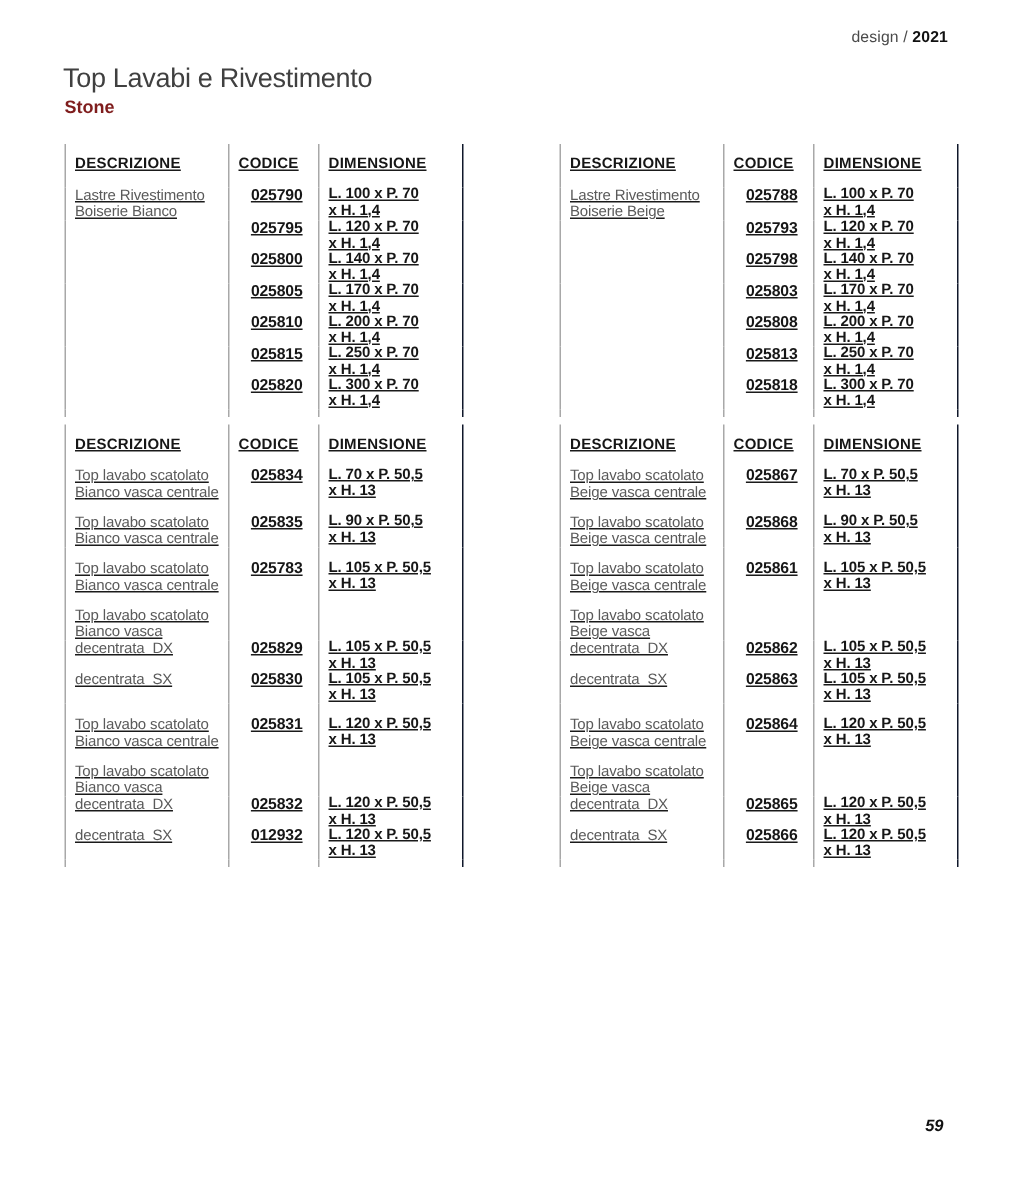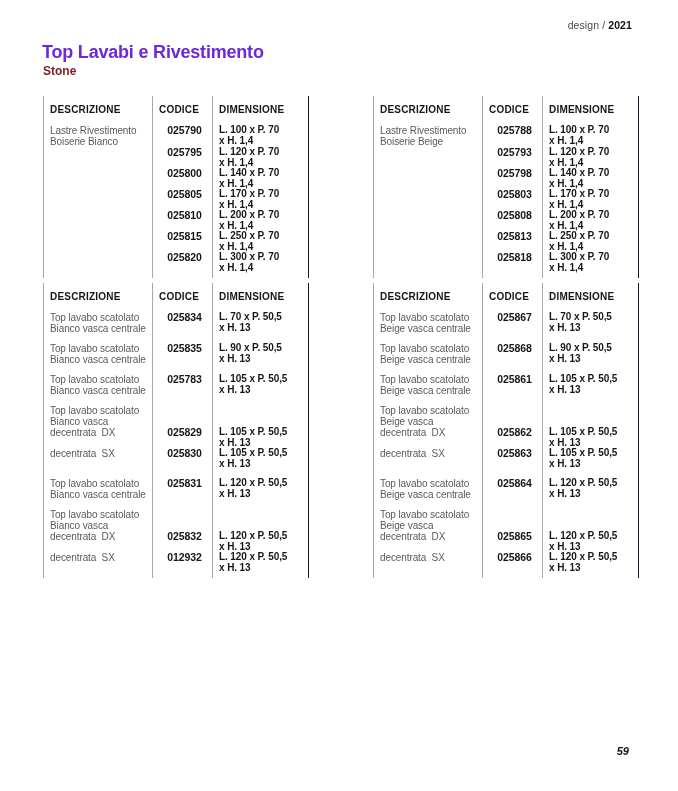--- a/index.html
+++ b/index.html
@@ -8,27 +8,27 @@
     width:678px; height:791px; position:relative; overflow:hidden;
     font-family:"Liberation Sans", sans-serif; color:#1a1a1a;
   }
   .edition {
     position:absolute; top:19px; right:46px;
     font-size:10.5px; color:#4a4a4a; letter-spacing:0.1px;margin-left:43px;
   }
   .edition .year { font-weight:700; color:#111; }
   .title {
     position:absolute; left:42px; top:42px;
-    font-size:18px; font-weight:700; color:#6d28d9; letter-spacing:-0.2px;
+    font-size:18px; font-weight:400; color:#404040; letter-spacing:-0.2px;
   }
   .subtitle {
     position:absolute; left:43px; top:64px;
     font-size:12px; font-weight:700; color:#7f1d1d;
   }
-  .cat-table { position:absolute; width:215px; }
+  .cat-table { position:absolute; width:215px;text-decoration:underline; }
   .pos0 { left:43px;  top:96px; }
   .pos1 { left:373px; top:96px; }
   .pos2 { left:43px;  top:283px; }
   .pos3 { left:373px; top:283px; }
   .trow { display:grid; grid-template-columns:109px 60px 97px; }
   .tcell {
     border-left:1px solid #a8a8a8;
     padding-left:6px; padding-right:2px;
   }
   .tcell.last { border-right:1px solid #0f172a; }

